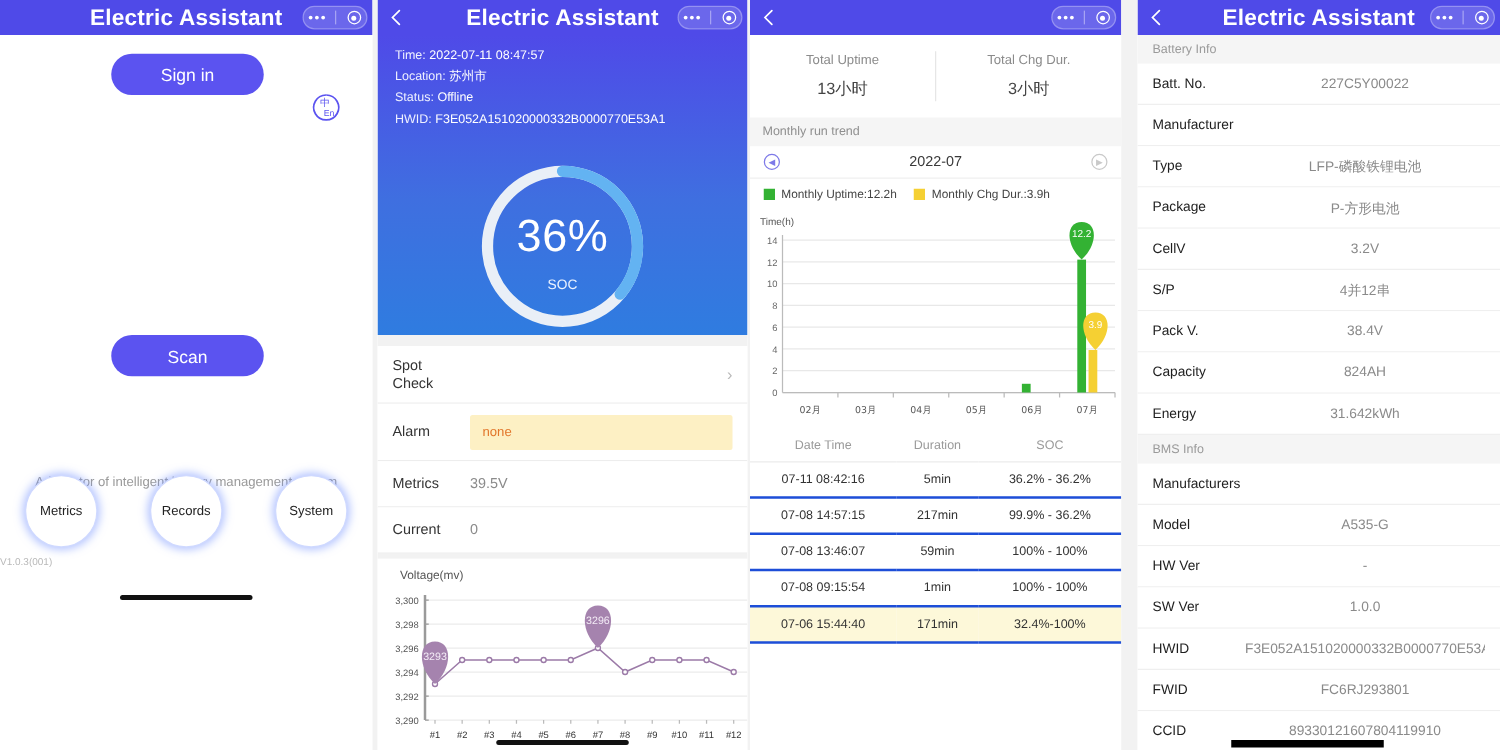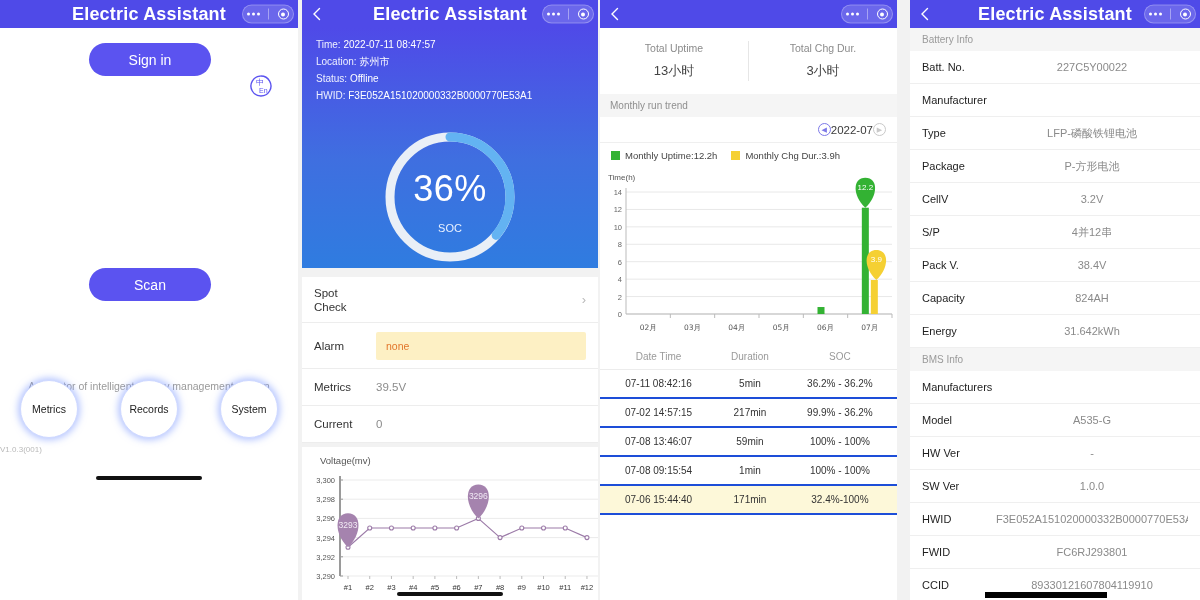--- a/index.html
+++ b/index.html
@@ -107,21 +107,21 @@
   .vchart { position:relative; padding:8px 0 0 0; background:#fff; height:160px; }
   .vchart-title { font-size:9.5px; color:#555; padding-left:18px; }
 
   
   .stat-band { display:flex; background:#fff; height:66px; align-items:center; }
   .stat { flex:1; text-align:center; }
   .stat .t { font-size:10.5px; color:#8b8b8b; margin-bottom:8px; }
   .stat .v { font-size:13px; color:#444; }
   .stat-div { width:1px; height:40px; background:#e6e6e6; }
   .band-label { background:#f5f5f5; font-size:10px; color:#8f8f8f; padding:6px 10px; }
-  .month-nav { display:flex; align-items:center; justify-content:flex-end;
+  .month-nav { display:flex; align-items:center; justify-content:space-between;
     padding:6px 11px; border-bottom:1px solid #efefef; }
   .month-nav .mn { font-size:11.5px; color:#3a3a3a; }
   .circ-arrow { width:13px; height:13px; border-radius:50%; border:1px solid #7d79e8;
      display:flex; align-items:center; justify-content:center; font-size:7px; color:#7d79e8; cursor:pointer;}
   .circ-arrow.dim { border-color:#c9c9c9; color:#c9c9c9; }
   .legend { display:flex; gap:14px; padding:7px 11px 5px 11px; font-size:9.5px; color:#444; }
   .legend .li { display:flex; align-items:center; gap:5px; }
   .sw { width:9px; height:9px; display:block; }
 
   .tbl { width:100%; border-collapse:collapse; font-size:10px; }
@@ -433,21 +433,21 @@
         <th>SOC</th>
       </tr>
         </thead>
       <tbody id="trendRows">
           <tr>
             <td>07-11 08:42:16</td>
             <td>5min</td>
             <td>36.2% - 36.2%</td>
           </tr>
           <tr>
-            <td>07-02 14:57:15</td>
+            <td>07-08 14:57:15</td>
             <td>217min</td>
             <td>99.9% - 36.2%</td>
           </tr>
           <tr>
             <td>07-08 13:46:07</td>
             <td>59min</td>
             <td>100% - 100%</td>
           </tr>
           <tr>
             <td>07-08 09:15:54</td>

